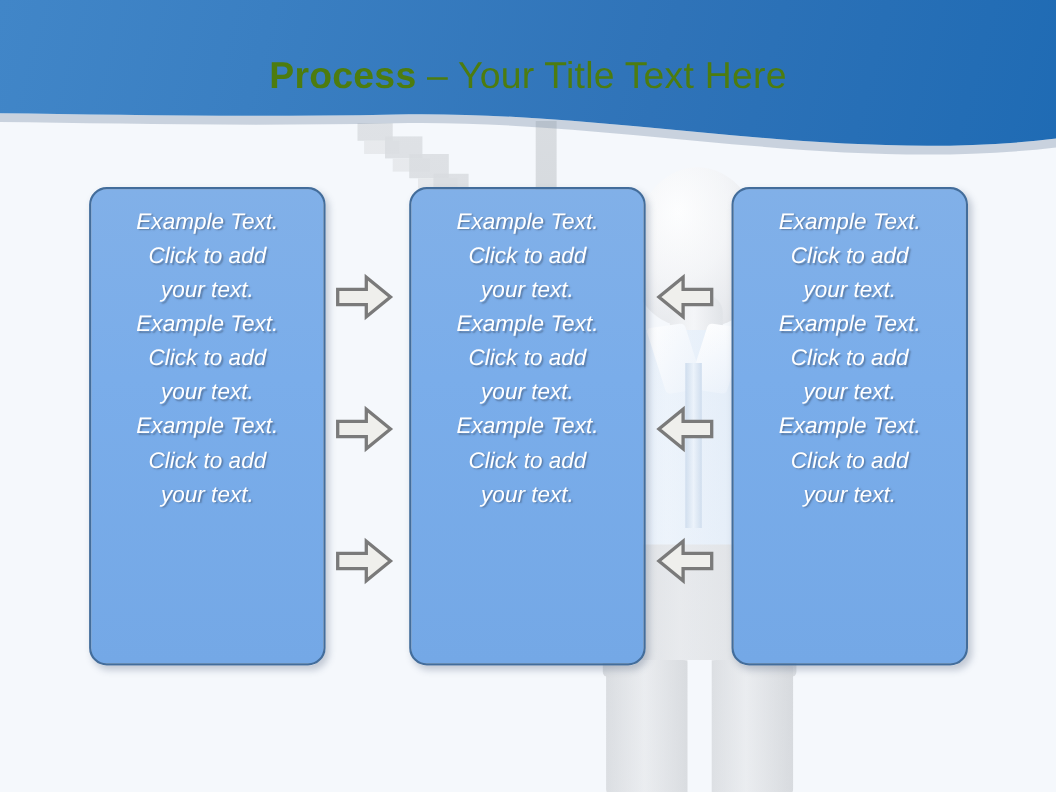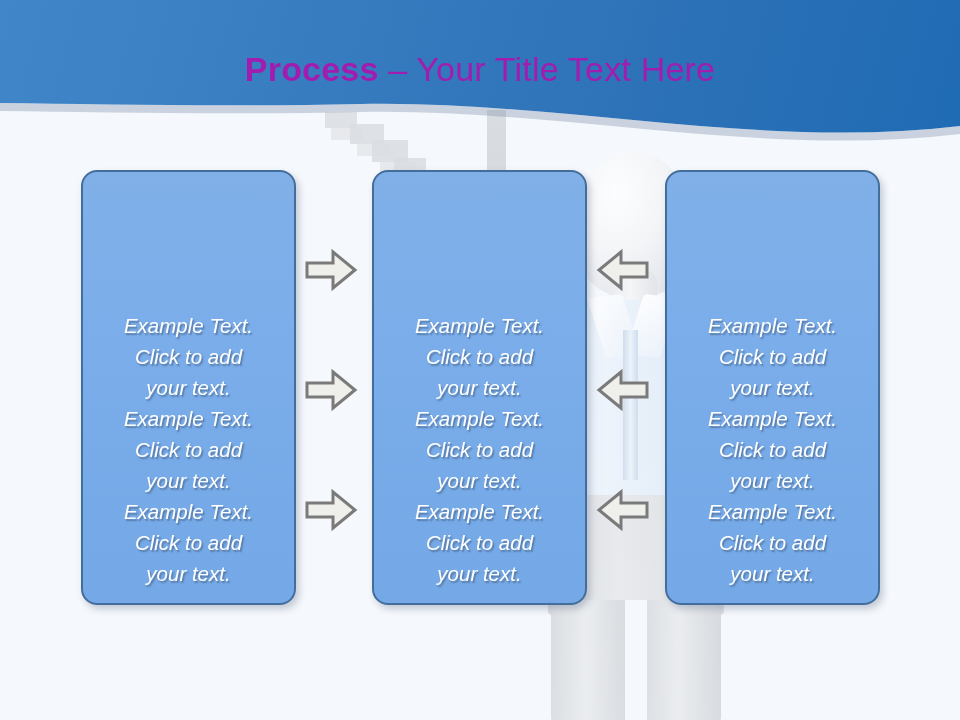--- a/index.html
+++ b/index.html
@@ -164,21 +164,21 @@
     -webkit-clip-path: path("M0,103 C100,104 220,107 360,104 C560,100 760,150 960,126 L960,134 C760,158 560,108 360,112 C220,115 100,112 0,111 Z");
     clip-path: path("M0,103 C100,104 220,107 360,104 C560,100 760,150 960,126 L960,134 C760,158 560,108 360,112 C220,115 100,112 0,111 Z");
     background: rgba(120,140,165,.35);
   }
   .slide-title {
     position: absolute;
     left: 0;
     top: 48px;
     width: 960px;
     text-align: center;
-    color: #a21caf;
+    color: #4d7c0f;
     font-size: 34px;
     line-height: 42px;
     letter-spacing: .2px;
     white-space: nowrap;
   }
   .slide-title .t-bold { font-weight: bold; }
   .slide-title .t-light { font-weight: normal; }
 
   
   .col {
@@ -186,21 +186,21 @@
     top: 170px;
     width: 215px;
     height: 435px;
     border-radius: 16px;
     background: linear-gradient(to bottom, #81b0e8 0%, #7aadea 40%, #74a8e6 100%);
     border: 2px solid #436d9b;
     box-sizing: border-box;
     box-shadow: 3px 4px 7px rgba(60,80,110,.28);
     display: flex;
     flex-direction: column;
-    justify-content: flex-end;
+    justify-content: flex-start;
     align-items: center;
     padding: 14px 10px;
   }
   #col-1 { left: 81px; }
   #col-2 { left: 372px; }
   #col-3 { left: 665px; }
 
   .cell {
     width: 100%;
     text-align: center;

